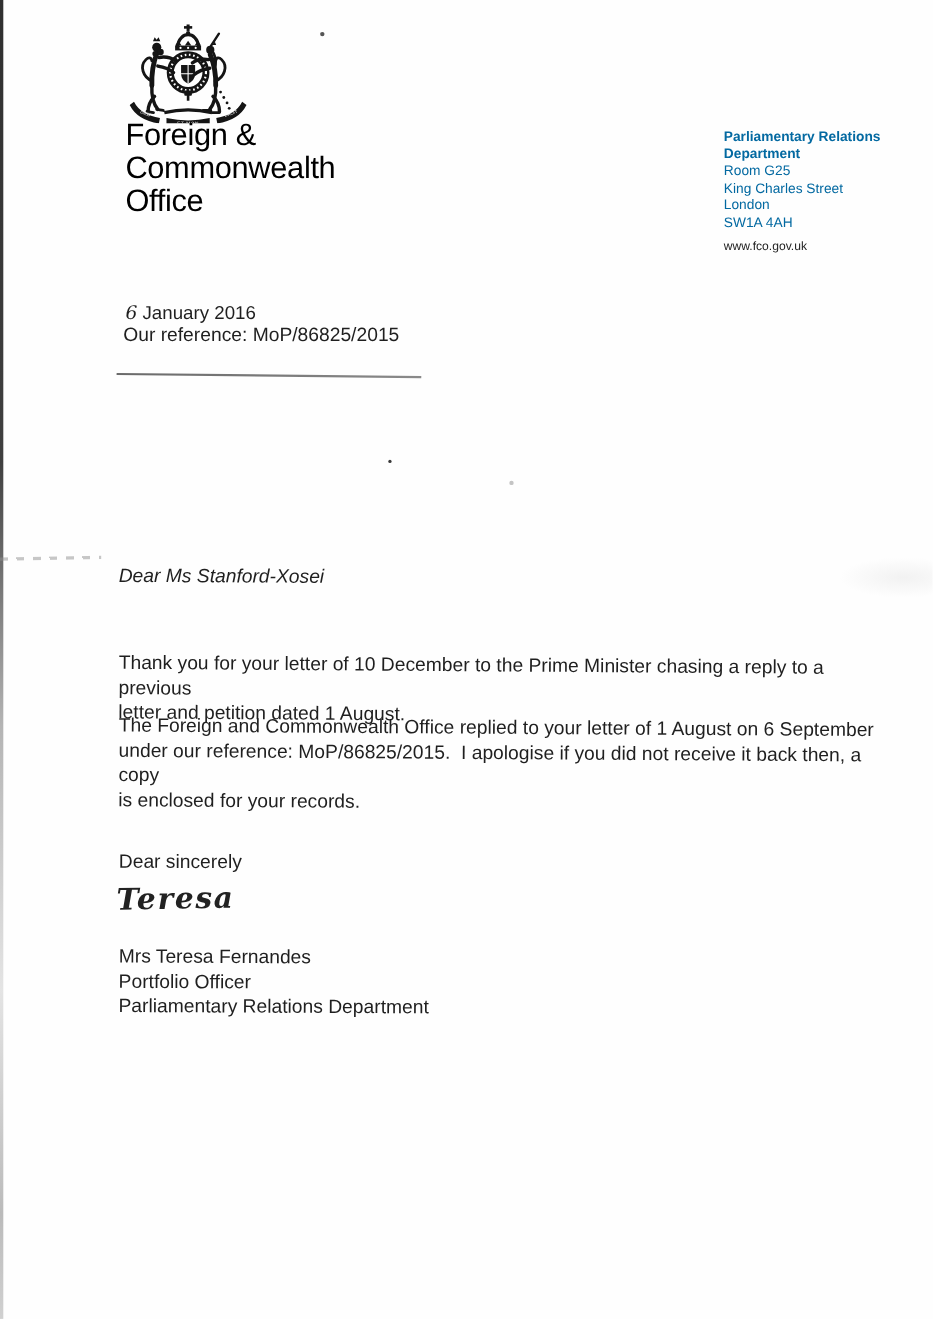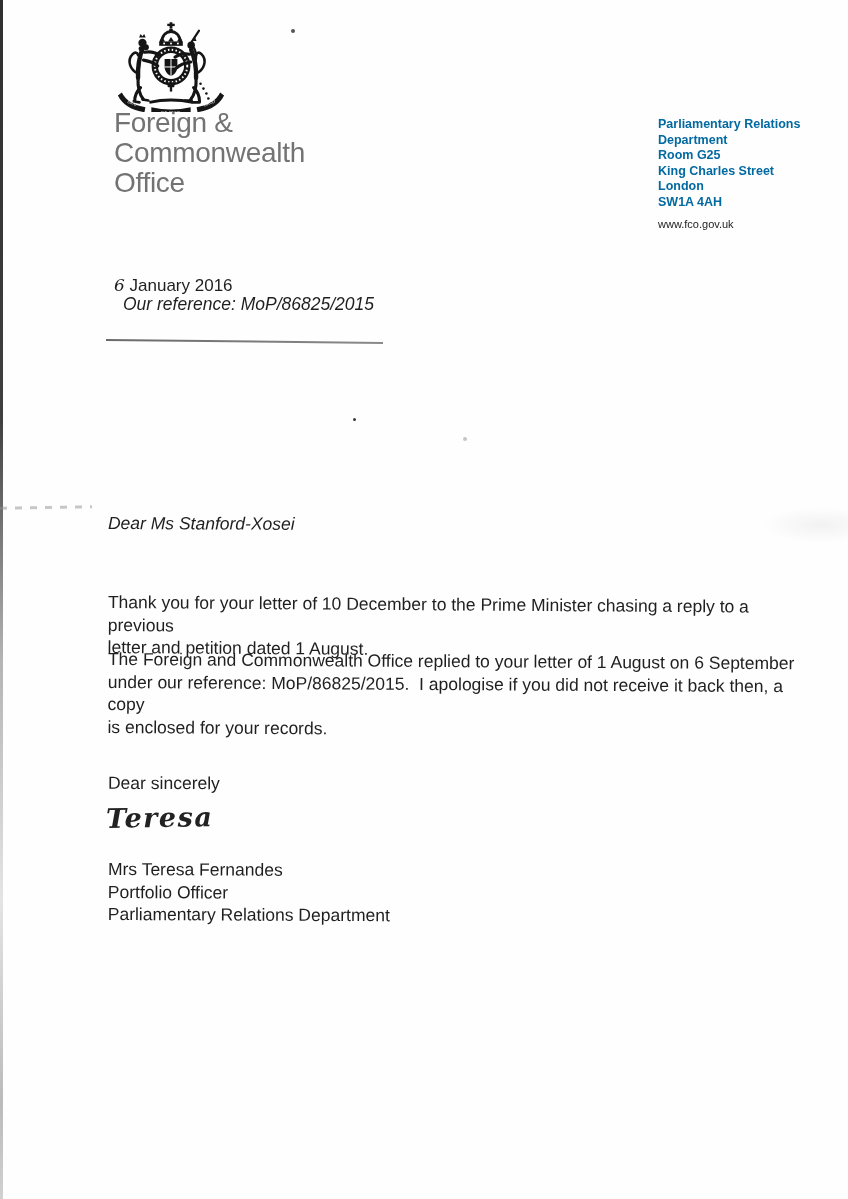--- a/index.html
+++ b/index.html
@@ -12,29 +12,29 @@
     position:absolute;left:0;top:0;width:3px;height:1199px;
     background:linear-gradient(180deg,
       rgba(25,25,25,.9) 0%,rgba(30,30,30,.85) 35%,
       rgba(90,90,90,.45) 55%,rgba(150,150,150,.25) 75%,
       rgba(120,120,120,.5) 92%,rgba(140,140,140,.4) 100%);
   }
   .crest{position:absolute;left:112px;top:20px;width:118px;height:92px;}
   .org-title{
     position:absolute;left:114px;top:108px;
     font-size:28px;line-height:30px;letter-spacing:-.3px;
-    color:#737373;white-space:pre-line;
+    color:#000000;white-space:pre-line;
   }
   .dept-block{position:absolute;left:658px;top:117px;width:185px;font-size:12.5px;line-height:15.5px;color:#0369a1;}
   .dept-name{font-weight:bold;white-space:pre-line;}
-  .dept-addr{white-space:pre-line;font-weight:bold;}
+  .dept-addr{white-space:pre-line;}
   .website{position:absolute;left:658px;top:218px;font-size:11px;color:#222;}
   .date-line{position:absolute;left:114px;top:227px;font-size:17px;margin-top:48px;}
   .date-day{font-family:"DejaVu Serif",serif;font-style:italic;}
-  .reference{position:absolute;left:123px;top:293px;font-size:17.5px;font-style:italic;}
+  .reference{position:absolute;left:112px;top:293px;font-size:17.5px;}
   .rule{
     position:absolute;left:106px;top:339px;width:277px;height:2px;
     background:linear-gradient(90deg,#6a6a6a,#8a8a8a);
     transform:rotate(0.6deg);transform-origin:0 50%;
   }
   .fold-mark{
     position:absolute;left:0;top:506px;width:92px;height:3px;opacity:.5;
     background:repeating-linear-gradient(90deg,#8f8f8f 0 7px,transparent 7px 15px);
     transform:rotate(-1deg);
   }

